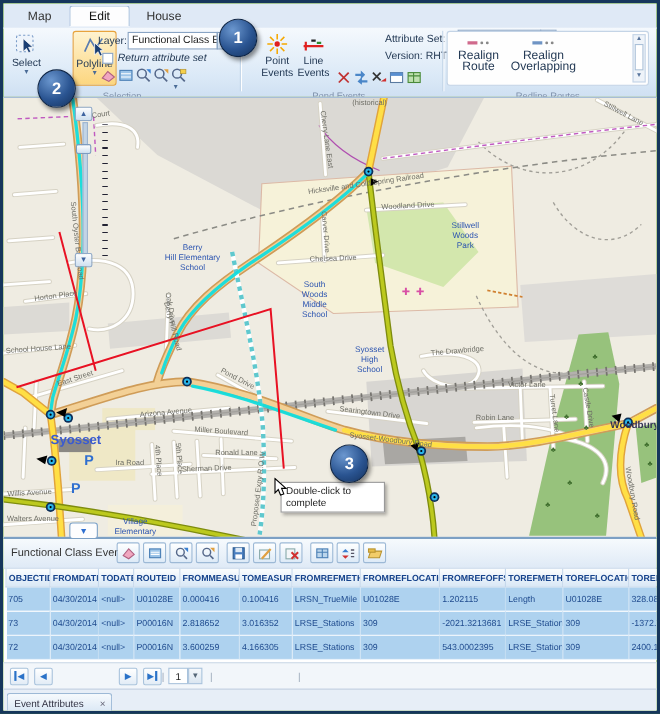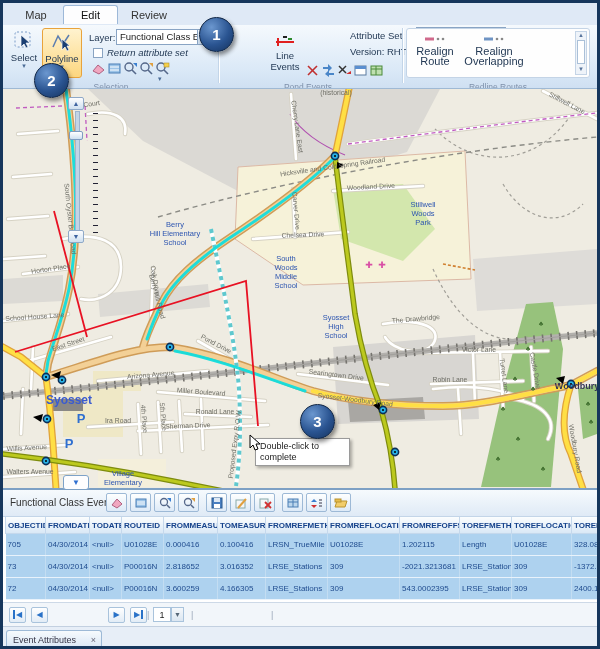--- a/index.html
+++ b/index.html
@@ -7,21 +7,21 @@
   
   #tabbar{position:absolute;left:0;top:0;width:594px;height:22px;background:#dfe9f6;border-bottom:1px solid #c9daee;}
   .tab{position:absolute;top:2px;height:19px;line-height:19px;text-align:center;font-size:11px;color:#333;border:1px solid transparent;border-bottom:none;border-radius:3px 3px 0 0;box-sizing:border-box;}
   .tab.active{background:#fdfdfe;border-color:#9db8d8;color:#111;}
   #ribbon{position:absolute;left:0;top:22px;width:594px;height:63px;background:linear-gradient(#f5f9fd,#dbe9f7 70%,#cfe0f2);border-bottom:1px solid #b5cbe2;}
   .grpdiv{position:absolute;top:3px;height:55px;width:1px;background:#c3d5e8;box-shadow:1px 0 0 #fff;}
   .grplabel{position:absolute;top:57px;font-size:8.5px;color:#7e90aa;width:120px;text-align:center;}
   .bigbtn{position:absolute;top:3px;width:34px;height:50px;text-align:center;font-size:9.5px;color:#243a55;border-radius:3px;}
   .bigbtn svg{display:block;margin:2px auto 0;}
   .bigbtn .caret{color:#4a6b96;font-size:7px;line-height:5px;}
-  .hl{background:linear-gradient(#fff3cf,#fcd67f);border:1px solid #e8a33c;box-sizing:border-box;}
+  .hl{background:linear-gradient(#fff3cf,#fcd67f);border:1px solid #e8a33c;box-sizing:border-box;margin-left:24px;}
   .rlbl{font-size:9.5px;color:#243a55;}
   .combo{position:absolute;height:16px;background:#fff;border:1px solid #89a4c4;box-sizing:border-box;font-size:9.5px;color:#222;line-height:14px;padding-left:3px;overflow:hidden;white-space:nowrap;}
   .combobtn{position:absolute;height:16px;width:15px;background:linear-gradient(#f3f8fd,#cfe0f2);border:1px solid #89a4c4;box-sizing:border-box;color:#3a5f92;font-size:8px;text-align:center;line-height:14px;}
   .chk{position:absolute;width:10px;height:10px;background:#fff;border:1px solid #8aa4c2;box-sizing:border-box;}
   .smallic{position:absolute;width:15px;height:15px;border-radius:2px;}
   .smallic svg{display:block}
   .redpanel{position:absolute;left:403px;top:3px;width:184px;height:50px;background:#fefefe;border:1px solid #c4d4e6;border-radius:3px;box-sizing:border-box;}
   .redbtn{position:absolute;top:2px;height:44px;text-align:center;font-size:11px;color:#243a55;line-height:10px;}
   .redbtn svg{display:block;margin:4px auto 3px;}
   .rscroll{position:absolute;right:2px;top:2px;width:12px;height:44px;border:1px solid #c4d4e6;background:#eef3f9;box-sizing:border-box;font-size:6px;color:#57749c;text-align:center;}
@@ -61,21 +61,21 @@
   .blulbl{font-size:7.5px;fill:#2d55b0;}
 </style>
 </head>
 <body>
 
 <div id="win">
 
   <div id="tabbar">
     <div class="tab" style="left:8px;width:50px;">Map</div>
     <div class="tab active" style="left:60px;width:55px;">Edit</div>
-    <div class="tab" style="left:117px;width:58px;">Review</div>
+    <div class="tab" style="left:117px;width:58px;">House</div>
   </div>
 
   <div id="ribbon">
 
     <div class="bigbtn" style="left:4px;">
       <svg width="22" height="22" viewBox="0 0 22 22">
         <rect x="2" y="2" width="15" height="15" rx="2" fill="#eef4fb" stroke="#7a9cc8" stroke-dasharray="2 2"></rect>
         <polygon points="8,5 8,17 11,14 13,18 15,17 13,13 17,13" fill="#1b3f73" stroke="#fff" stroke-width="0.7"></polygon>
       </svg>
       <span>Select</span>
@@ -125,20 +125,36 @@
         <svg width="15" height="15">
           <circle cx="6" cy="6" r="4" fill="none" stroke="#55688a" stroke-width="1.4"></circle>
           <line x1="9" y1="9" x2="13" y2="13" stroke="#55688a" stroke-width="1.6"></line>
           <rect x="9" y="2" width="5" height="4" fill="#f5d04a" stroke="#b09030" stroke-width="0.6"></rect>
         </svg>
       </div>
     <div style="position:absolute;left:155px;top:50px;font-size:7px;color:#4a6b96;">▾</div>
     <div class="grplabel" style="left:48px;">Selection</div>
     <div class="grpdiv" style="left:215px;"></div>
 
+    <div class="bigbtn" style="left:233px;width:32px;">
+      <svg width="20" height="20" viewBox="0 0 20 20">
+        <g stroke="#f5a800" stroke-width="1.4">
+          <line x1="10" y1="1" x2="10" y2="6"></line>
+            <line x1="10" y1="14" x2="10" y2="19"></line>
+          <line x1="1" y1="10" x2="6" y2="10"></line>
+            <line x1="14" y1="10" x2="19" y2="10"></line>
+          <line x1="3.5" y1="3.5" x2="7" y2="7"></line>
+            <line x1="13" y1="13" x2="16.5" y2="16.5"></line>
+          <line x1="16.5" y1="3.5" x2="13" y2="7"></line>
+            <line x1="7" y1="13" x2="3.5" y2="16.5"></line>
+        </g>
+        <circle cx="10" cy="10" r="2.4" fill="#e02020"></circle>
+      </svg>
+      <span>Point Events</span>
+    </div>
     <div class="bigbtn" style="left:266px;width:32px;">
       <svg width="20" height="20" viewBox="0 0 20 20">
         <line x1="3" y1="8" x2="3" y2="16" stroke="#e02020" stroke-width="2"></line>
         <line x1="1" y1="12" x2="19" y2="12" stroke="#e02020" stroke-width="2"></line>
         <line x1="8" y1="7" x2="12" y2="7" stroke="#222" stroke-width="2"></line>
         <line x1="13" y1="9" x2="17" y2="9" stroke="#2c8a2c" stroke-width="2"></line>
       </svg>
       <span>Line Events</span>
     </div>
 

